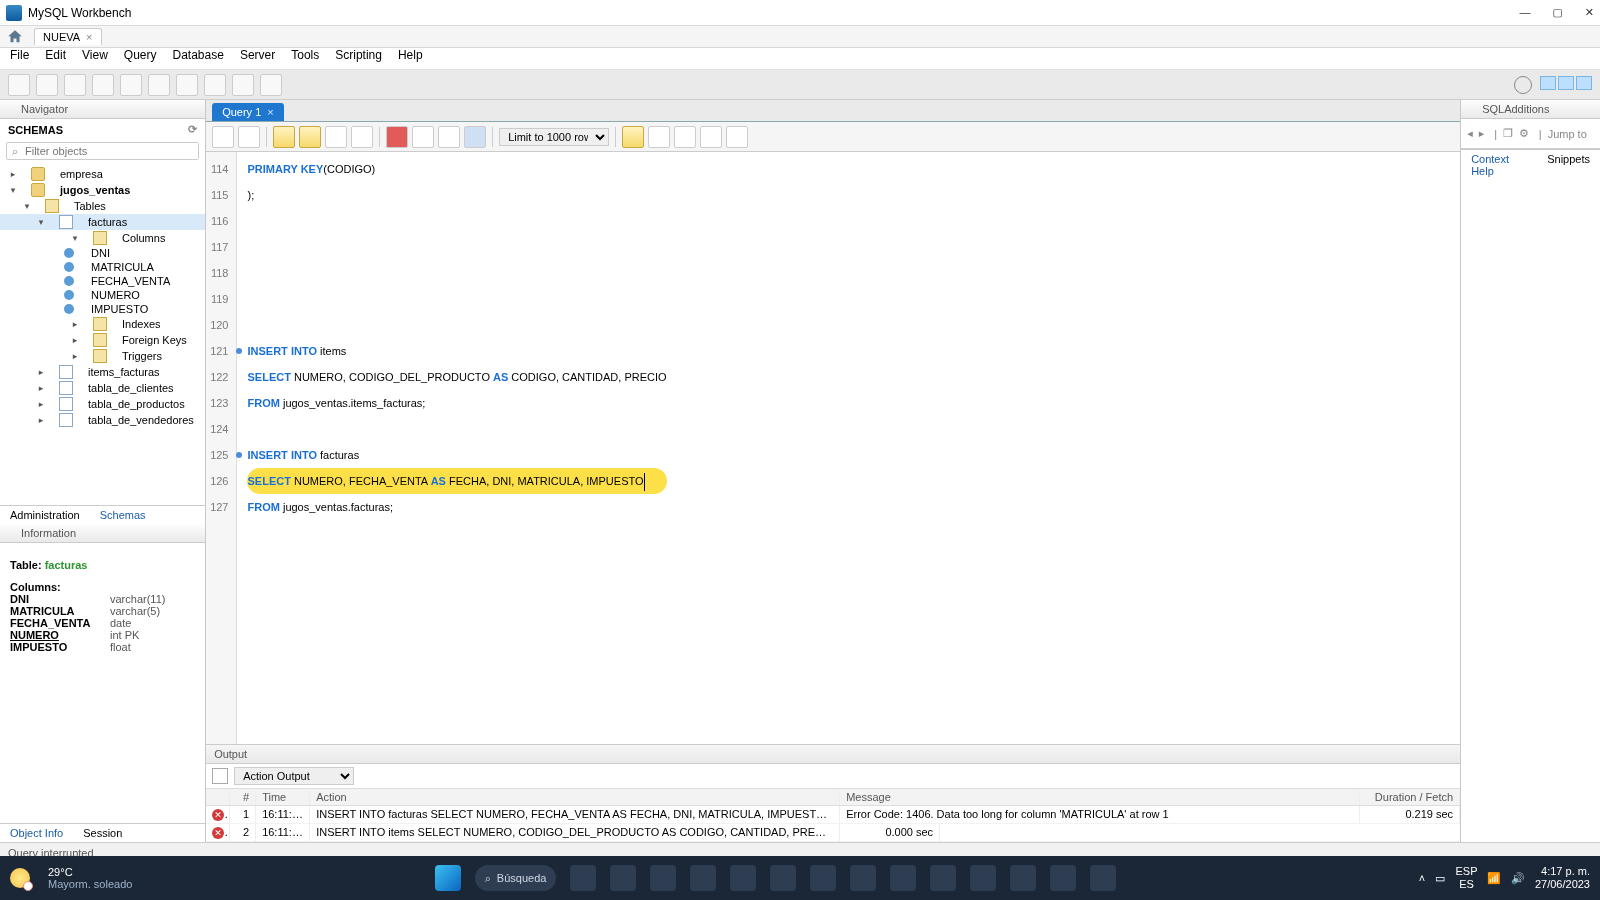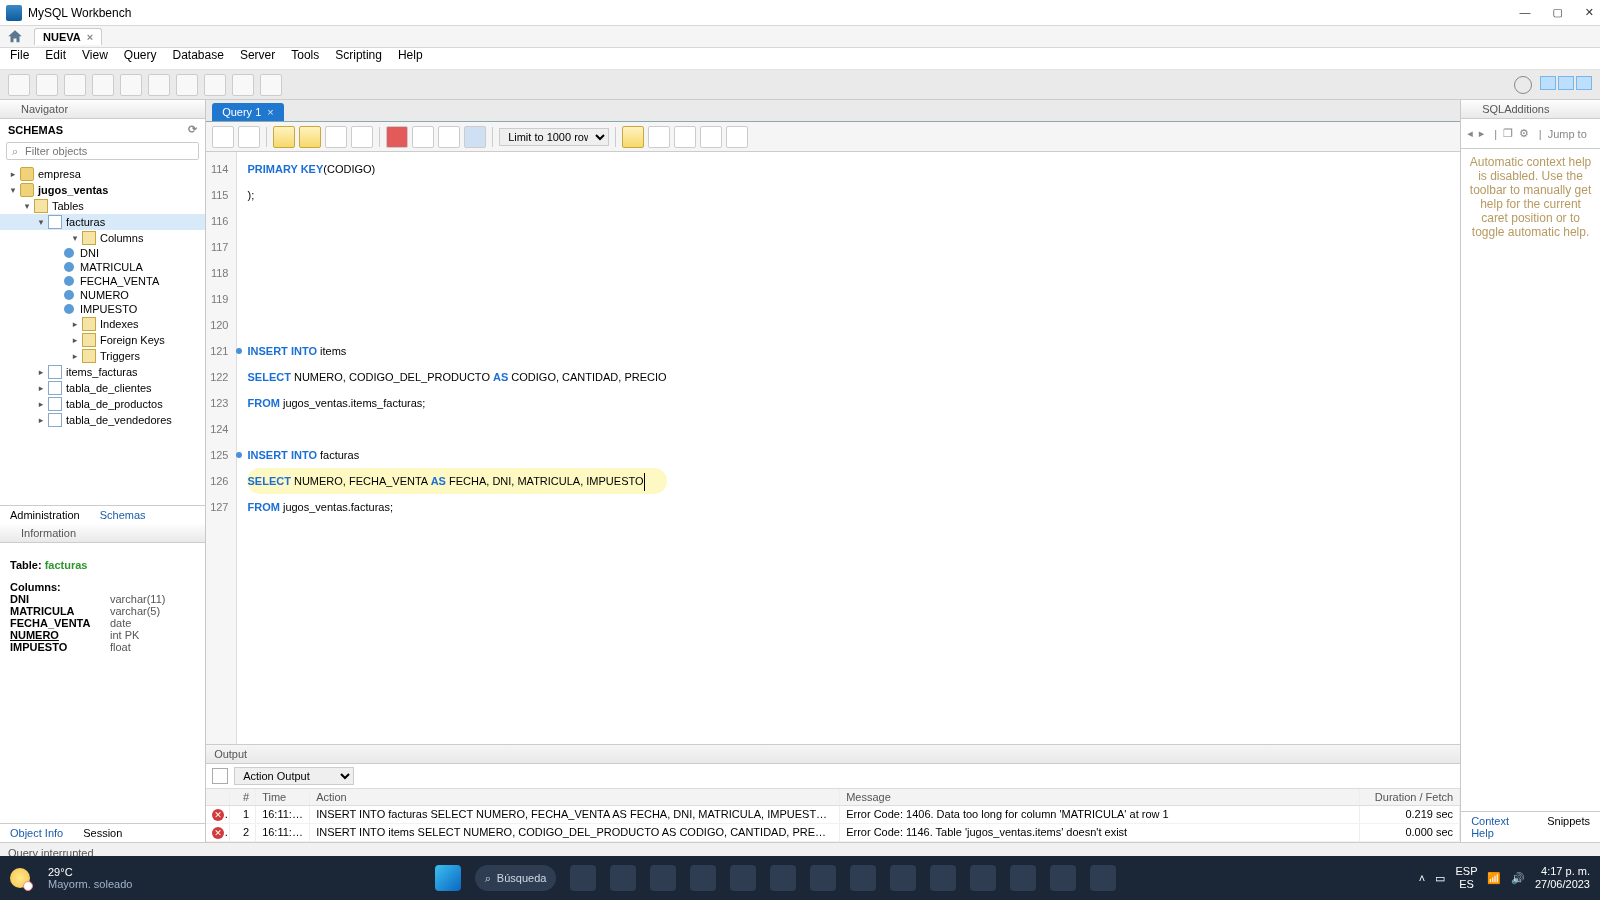--- a/index.html
+++ b/index.html
@@ -4,39 +4,39 @@
 <style>
 * { margin:0; padding:0; box-sizing:border-box; font-family:Tahoma,Segoe UI,Arial,sans-serif; font-size:11px; }
 body { background:#fff; width:1600px; height:900px; overflow:hidden; position:relative; }
 .titlebar { height:26px; display:flex; align-items:center; padding:0 6px; border-bottom:1px solid #d8d8d8; }
 .titlebar .logo { width:16px; height:16px; background:linear-gradient(#3a8ac6,#0e5a9e); border-radius:2px; margin-right:6px; }
 .titlebar .title { font-size:12px; }
 .winbtns { margin-left:auto; display:flex; gap:22px; font-size:14px; font-family:Segoe MDL2 Assets,sans-serif; color:#333; }
 .app-tabs { height:22px; display:flex; align-items:center; padding-left:6px; background:#f5f5f5; border-bottom:1px solid #d8d8d8; }
 .home-ico { width:18px; height:18px; display:inline-block; margin-right:10px; }
 .home-ico svg { width:100%; height:100%; }
-.app-tab { border:1px solid #ccc; border-bottom:none; background:#fff; padding:2px 8px; border-radius:3px 3px 0 0; font-size:11px; display:flex; align-items:center; gap:6px;font-weight:bold; }
+.app-tab { border:1px solid #ccc; border-bottom:none; background:#fff; padding:2px 8px; border-radius:3px 3px 0 0; font-size:11px; display:flex; align-items:center; gap:6px; }
 .app-tab .x { color:#888; }
 .menubar { height:22px; display:flex; align-items:flex-start; gap:16px; padding:0 10px; background:#fff; border-bottom:1px solid #e2e2e2; }
 .menubar span { font-size:12px; cursor:pointer; }
 .toolbar { height:30px; background:#eaeaea; display:flex; align-items:center; padding:0 8px; gap:6px; border-bottom:1px solid #ccc; position:relative; }
 .tb-ico { width:22px; height:22px; background:#f8f8f8; border:1px solid #ccc; border-radius:2px; }
 .layout-chips { position:absolute; right:8px; display:flex; gap:2px; }
 .layout-chips .chip { width:16px; height:14px; border:1px solid #7ab5e4; background:#bcdfff; }
 .refresh-ico { width:18px; height:18px; border:1px solid #888; border-radius:50%; margin-right:6px; }
 
 .work { display:flex; height:742px; }
 .nav { width:292px; border-right:1px solid #c8c8c8; display:flex; flex-direction:column; }
 .panel-head { background:linear-gradient(#fdfdfd,#e9e9e9); border-bottom:1px solid #ccc; padding:3px 21px; font-size:11px; color:#555; }
 .schemas-hd { display:flex; align-items:center; padding:4px 8px; font-weight:bold; font-size:11px; }
 .filter { margin:2px 6px 4px; display:flex; align-items:center; border:1px solid #ccc; border-radius:2px; }
 .filter .mag { width:16px; text-align:center; color:#888; }
 .filter input { border:none; outline:none; flex:1; font-size:11px; padding:2px; color:#888; }
 .tree { flex:1; overflow:auto; padding:2px 0; }
-.tree-item { display:flex; align-items:center; padding:1px 6px; white-space:nowrap; }
+.tree-item { display:flex; align-items:center; padding:1px 6px; white-space:nowrap;gap:11px; }
 .tree-item.selected { background:#d8eaf9; }
 .tw { width:14px; text-align:center; font-size:9px; color:#555; display:inline-block; cursor:pointer; }
 .tw.open::before { content:"▾"; }
 .tw.closed::before { content:"▸"; }
 .ico { width:14px;height:14px;display:inline-block; margin-right:4px; }
 .ico-db{ background:#f0d27a;border:1px solid #c9a93e;border-radius:2px; }
 .ico-folder{ background:#f5e4a6;border:1px solid #c9a93e; }
 .ico-table{ background:#fff;border:1px solid #8ca8c8; }
 .ico-col{ width:10px;height:10px;background:#5c9cd6;border-radius:50%;margin-left:2px;margin-right:6px; }
 .l1{padding-left:6px}.l2{padding-left:20px}.l3{padding-left:34px}.l4{padding-left:68px}.l5{padding-left:62px}
@@ -60,21 +60,21 @@
 .et-btn.red{ background:#e35a5a; }
 .et-btn.blue{ background:#cfe0f5; }
 .et-sep { width:1px;height:20px;background:#ccc;margin:0 2px; }
 .limit { border:1px solid #ccc; font-size:11px; padding:1px 4px; width:110px; }
 .code-area { flex:1; display:flex; font-family:Consolas,monospace; font-size:15px; overflow:auto; background:#fff; }
 .gutter { background:#f6f6f6; color:#7a7a7a; text-align:right; padding:4px 8px 4px 4px; border-right:1px solid #ddd; white-space:pre; }
 .gut-line { height:26px; line-height:26px; position:relative; }
 .gut-dot::after { content:""; position:absolute; right:-14px; top:10px; width:6px;height:6px;border-radius:50%;background:#4a90d9; }
 .code { padding:4px 10px; white-space:pre; }
 .code-line { height:26px; line-height:26px; }
-.code-line.sel { background:#fef9c3;border-radius:13px; }
+.code-line.sel { background:#fde047;border-radius:13px; }
 .kw { color:#1a6fd6; font-weight:bold; }
 .cursor { display:inline-block; width:1px; height:18px; background:#000; vertical-align:middle; }
 
 .output-head { background:linear-gradient(#f5f5f5,#e9e9e9); border-top:1px solid #ccc; border-bottom:1px solid #ccc; padding:3px 8px; font-size:11px; color:#555; }
 .output-bar { display:flex; align-items:center; padding:3px 6px; border-bottom:1px solid #ddd; }
 .output-bar select { font-size:11px; border:1px solid #ccc; padding:1px 4px; margin-left:6px; width:120px; }
 .out-table { font-size:11px; }
 .out-hd { display:flex; background:#f3f3f3; border-bottom:1px solid #ddd; font-weight:normal; color:#555; }
 .out-hd div, .out-row div { padding:2px 6px; border-right:1px solid #eee; overflow:hidden; text-overflow:ellipsis; white-space:nowrap; }
 .c-status{width:24px;text-align:center}.c-num{width:26px;text-align:right}.c-time{width:54px}.c-action{width:530px}.c-msg{width:520px}.c-dur{width:100px;text-align:right}
@@ -341,39 +341,37 @@
             <div class="c-time">16:11:00</div>
             <div class="c-action">INSERT INTO facturas SELECT NUMERO, FECHA_VENTA AS FECHA, DNI, MATRICULA, IMPUESTO F...</div>
             <div class="c-msg">Error Code: 1406. Data too long for column 'MATRICULA' at row 1</div>
             <div class="c-dur">0.219 sec</div>
           </div>
           <div class="out-row">
             <div class="c-status"><span class="err-ico">✕</span></div>
             <div class="c-num">2</div>
             <div class="c-time">16:11:04</div>
             <div class="c-action">INSERT INTO items SELECT NUMERO, CODIGO_DEL_PRODUCTO AS CODIGO, CANTIDAD, PRECIO ...</div>
-            <div class="c-msg">Error Code: 1146. Table 'jugos_ventas.items' doesn't exist</div>
             <div class="c-dur">0.000 sec</div>
           </div>
         </div>
     </div>
   </div>
 
   <div class="right">
     <div class="panel-head">SQLAdditions</div>
     <div class="right-tools">
       <span>◂</span>
       <span>▸</span>
       <span style="margin-left:4px">|</span>
       <span>❐</span>
       <span>⚙</span>
       <span style="margin-left:4px">|</span>
       <span>Jump to</span>
     </div>
-    <div class="right-body">Automatic context help is disabled. Use the toolbar to manually get help for the current caret position or to toggle automatic help.</div>
     <div class="right-tabs">
       <div class="active">Context Help</div>
       <div>Snippets</div>
     </div>
   </div>
 </div>
 
 <div class="statusbar">
   <span>Query interrupted</span>
 </div>

